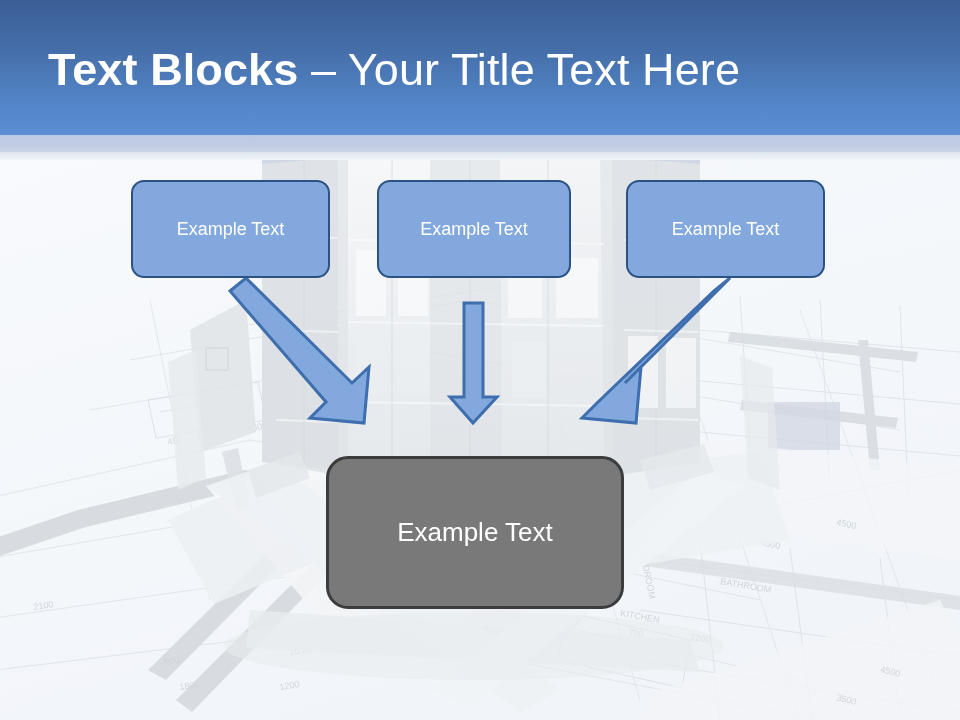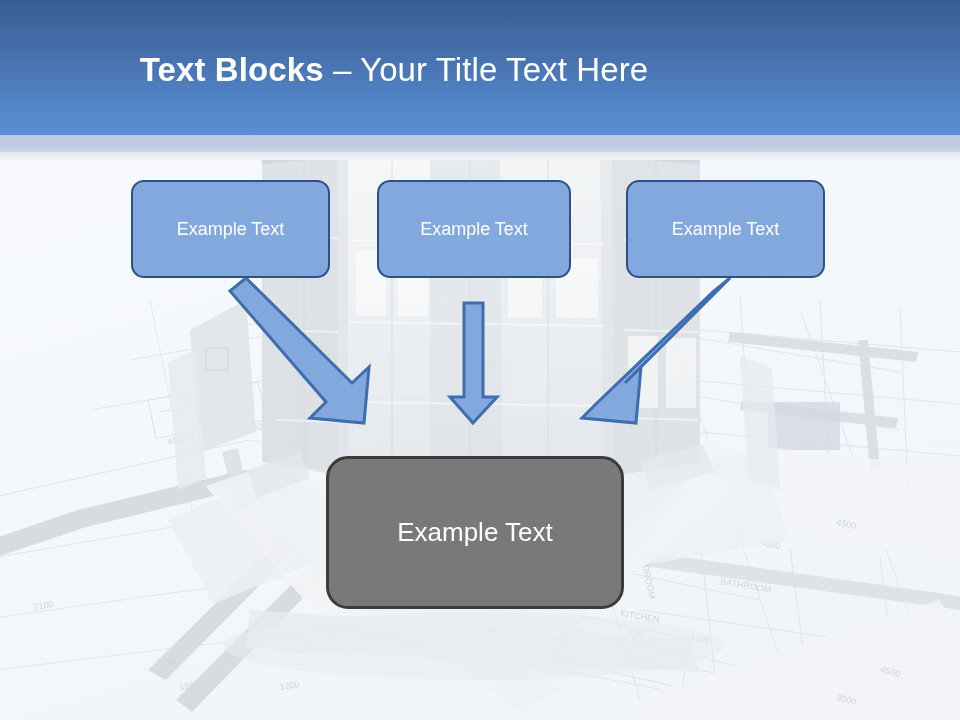--- a/index.html
+++ b/index.html
@@ -47,21 +47,21 @@
     height: 8px;
     background: linear-gradient(180deg, #dfe5ef 0%, #f1f4f9 100%);
   }
   .slide-title {
     position: absolute;
     left: 0;
     top: 50px;
     width: 788px;
     text-align: center;
     color: #ffffff;
-    font-size: 33px;
+    font-size: 45px;
     line-height: 40px;
     letter-spacing: 0.1px;
     white-space: nowrap;
   }
   .slide-title .t-bold { font-weight: 700; }
   .slide-title .t-rest { font-weight: 400; }
 
   
   .tbox {
     position: absolute;

